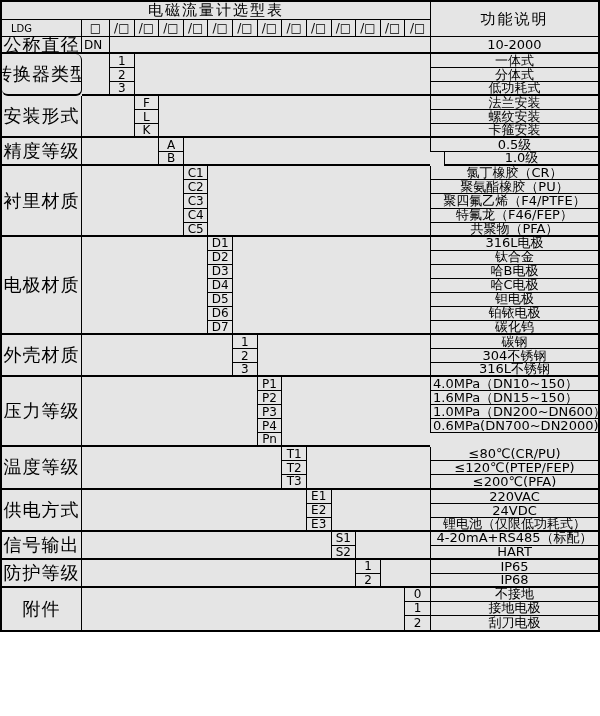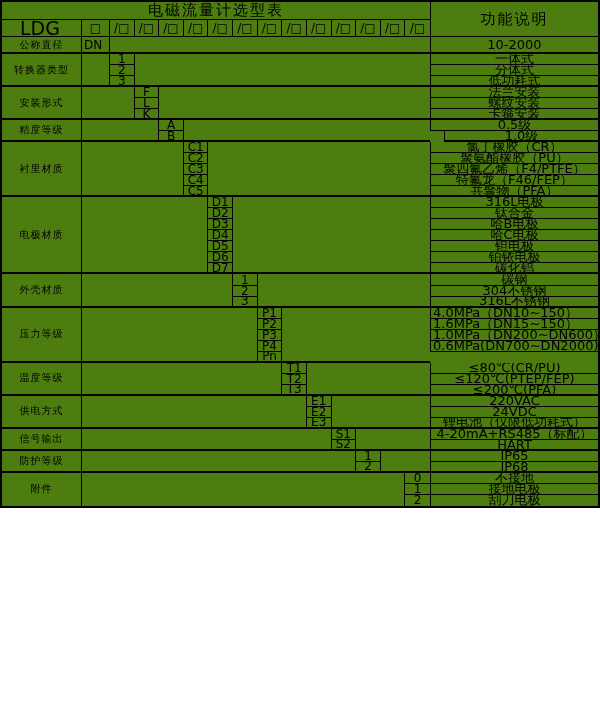--- a/index.html
+++ b/index.html
@@ -1,37 +1,37 @@
 <!DOCTYPE html>
 <html><head>
 <meta charset="utf-8">
 <style>
   html,body { margin:0; padding:0; background:#fff; }
   #table-wrap {
-    width:600px; height:508px;
+    width:600px; height:632px;
     box-sizing:border-box;
     border:2px solid #000;
     display:grid;
     grid-template-columns: 80px 28px repeat(13, 1fr) 168px;
     grid-template-rows: 18px 17px 17px repeat(41, 1fr);
     font-family:"DejaVu Sans","Liberation Sans",sans-serif;
     color:#000;
-    background:#4d7c0f;
+    background:#e5e5e5;
   }
   .cell { display:flex; align-items:center; justify-content:center;
           box-sizing:border-box; overflow:hidden; white-space:nowrap; }
   .br  { border-right:1px solid #000; }
   .bl  { border-left:1px solid #000; }
   .bb1 { border-bottom:1px solid #000; }
   .bb2 { border-bottom:2px solid #000; }
   .title     { grid-area:1/1/2/16; font-size:15px; letter-spacing:2px; }
   .fn-header { grid-area:1/16/3/17; font-size:15px; letter-spacing:2px; }
-  .ldg       { grid-area:2/1/3/2; justify-content:flex-start; padding-left:18px; font-size:19px; }
+  .ldg       { grid-area:2/1/3/2; justify-content:flex-start; padding-left:9px; font-size:10px; }
   .box0      { grid-area:2/2/3/3; }
-  .label { font-size:10px; letter-spacing:1px; }
+  .label { font-size:18px; letter-spacing:1px; }
   .code  { font-size:12px; }
   .desc  { font-size:13px; }
   .al    { justify-content:flex-start; padding-left:2px; }
 </style>
 </head>
 <body>
 
 <div id="table-wrap">
   <div class="cell title bb1">电磁流量计选型表</div>
   <div class="cell fn-header bl bb1">功能说明</div>
@@ -48,21 +48,21 @@
     <div class="cell code bb1 br" style="grid-area: 2 / 10 / 3 / 11;">/□</div>
     <div class="cell code bb1 br" style="grid-area: 2 / 11 / 3 / 12;">/□</div>
     <div class="cell code bb1 br" style="grid-area: 2 / 12 / 3 / 13;">/□</div>
     <div class="cell code bb1 br" style="grid-area: 2 / 13 / 3 / 14;">/□</div>
     <div class="cell code bb1 br" style="grid-area: 2 / 14 / 3 / 15;">/□</div>
     <div class="cell code bb1" style="grid-area: 2 / 15 / 3 / 16;">/□</div>
     <div class="cell label br bb2" style="grid-area: 3 / 1 / 4 / 2;">公称直径</div>
     <div class="cell code br bb2 al" style="grid-area: 3 / 2 / 4 / 3;">DN</div>
     <div class="cell desc bl bb2" style="grid-area: 3 / 16 / 4 / 17;">10-2000</div>
     <div class="cell  bb2" style="grid-area: 3 / 3 / 4 / 16;"></div>
-    <div class="cell label br bb2" style="grid-area: 4 / 1 / 7 / 2;">转换器类型</div>
+    <div class="cell label br bb2" style="grid-area: 4 / 1 / 7 / 2; border-radius: 6px;">转换器类型</div>
     <div class="cell br bb2" style="grid-area: 4 / 2 / 7 / 3;"></div>
     <div class="cell code br bb1" style="grid-area: 4 / 3 / 5 / 4;">1</div>
     <div class="cell desc bl bb1" style="grid-area: 4 / 16 / 5 / 17;">一体式</div>
     <div class="cell code br bb1" style="grid-area: 5 / 3 / 6 / 4;">2</div>
     <div class="cell desc bl bb1" style="grid-area: 5 / 16 / 6 / 17;">分体式</div>
     <div class="cell code br bb2" style="grid-area: 6 / 3 / 7 / 4;">3</div>
     <div class="cell desc bl bb2" style="grid-area: 6 / 16 / 7 / 17;">低功耗式</div>
     <div class="cell  bb2" style="grid-area: 4 / 4 / 7 / 16;"></div>
     <div class="cell label br bb2" style="grid-area: 7 / 1 / 10 / 2;">安装形式</div>
     <div class="cell br bb2" style="grid-area: 7 / 2 / 10 / 4;"></div>

